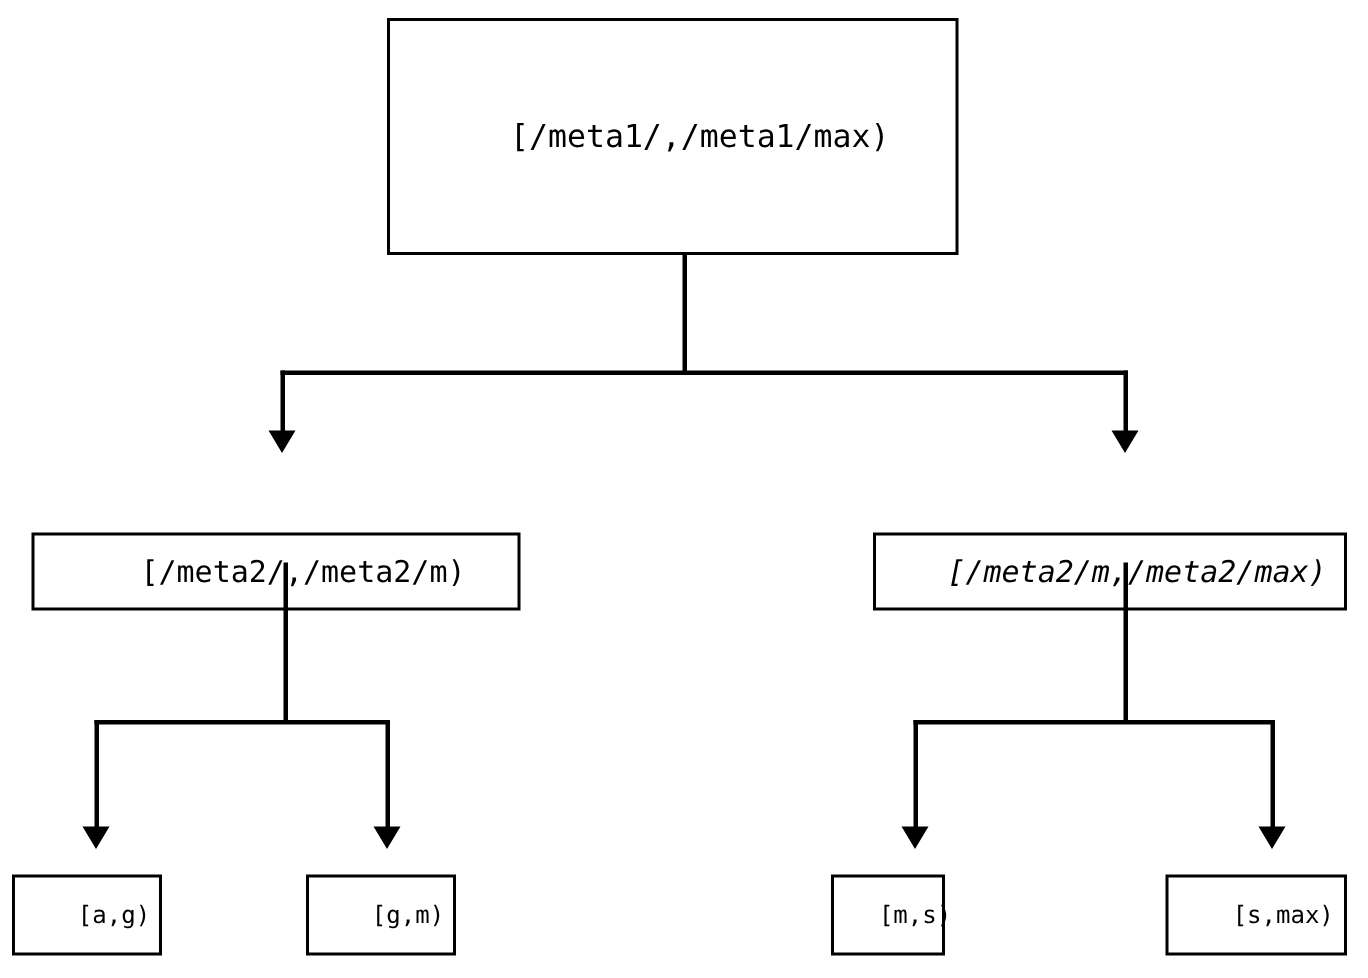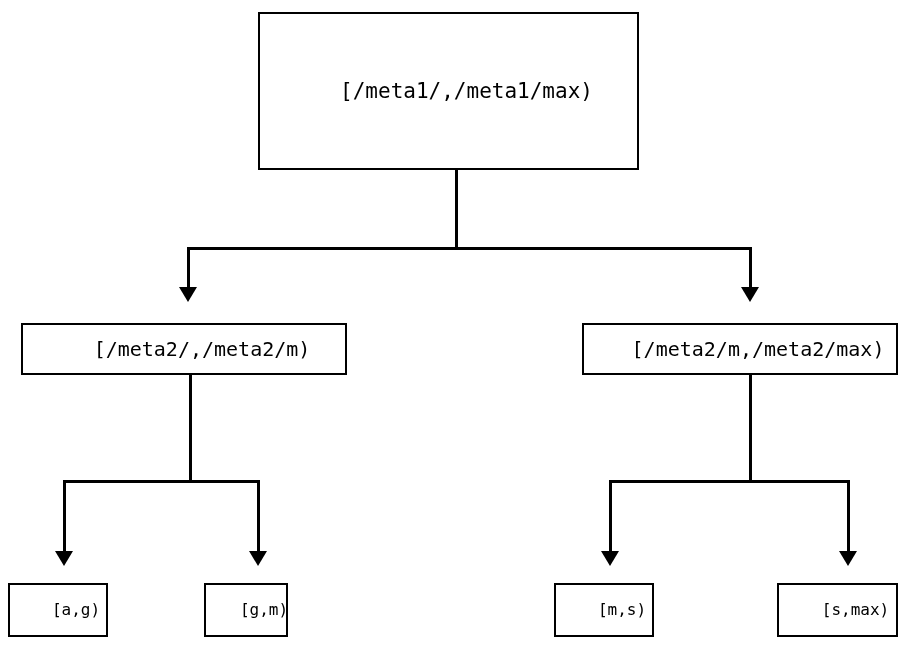--- a/index.html
+++ b/index.html
@@ -37,38 +37,40 @@
   .node-root {
     left: 258px;
     top: 12px;
     width: 381px;
     height: 158px;
     font-size: 21px;
   }
   .node-mid {
     height: 52px;
     font-size: 20px;
+    margin-top: 32px;
   }
   .node-mid-left {
     left: 21px;
     top: 323px;
     width: 326px;
   }
   .node-mid-right {
     left: 582px;
     top: 323px;
     width: 316px;
+    font-style: italic;
   }
   .node-leaf {
     height: 54px;
     font-size: 16px;
   }
   .node-leaf-ag  { left: 8px;   top: 583px; width: 100px; }
-  .node-leaf-gm  { left: 204px; top: 583px; width: 84px; }
-  .node-leaf-ms  { left: 554px; top: 583px; width: 100px; }
+  .node-leaf-gm  { left: 204px; top: 583px; width: 100px; }
+  .node-leaf-ms  { left: 554px; top: 583px; width: 76px; }
   .node-leaf-smax{ left: 777px; top: 583px; width: 121px; text-align: right; }
 
   .edge-v, .edge-h {
     position: absolute;
     background: #000000;
   }
   .edge-v { width: 3px; }
   .edge-h { height: 3px; }
 
   .arrowhead {

